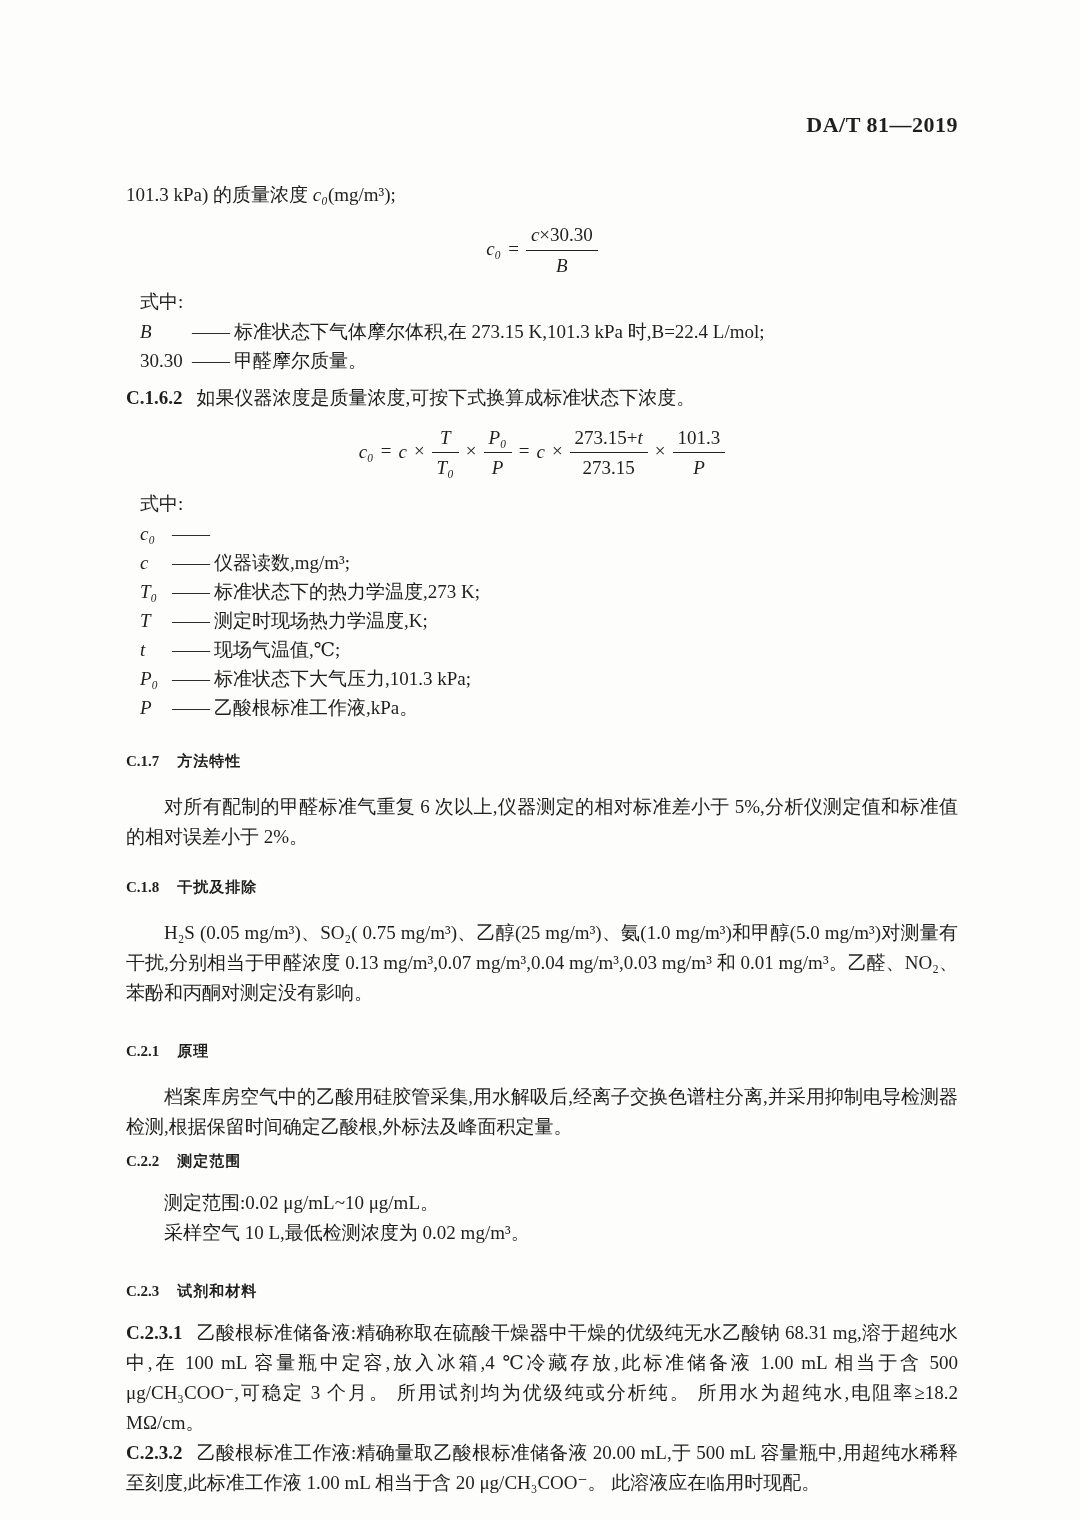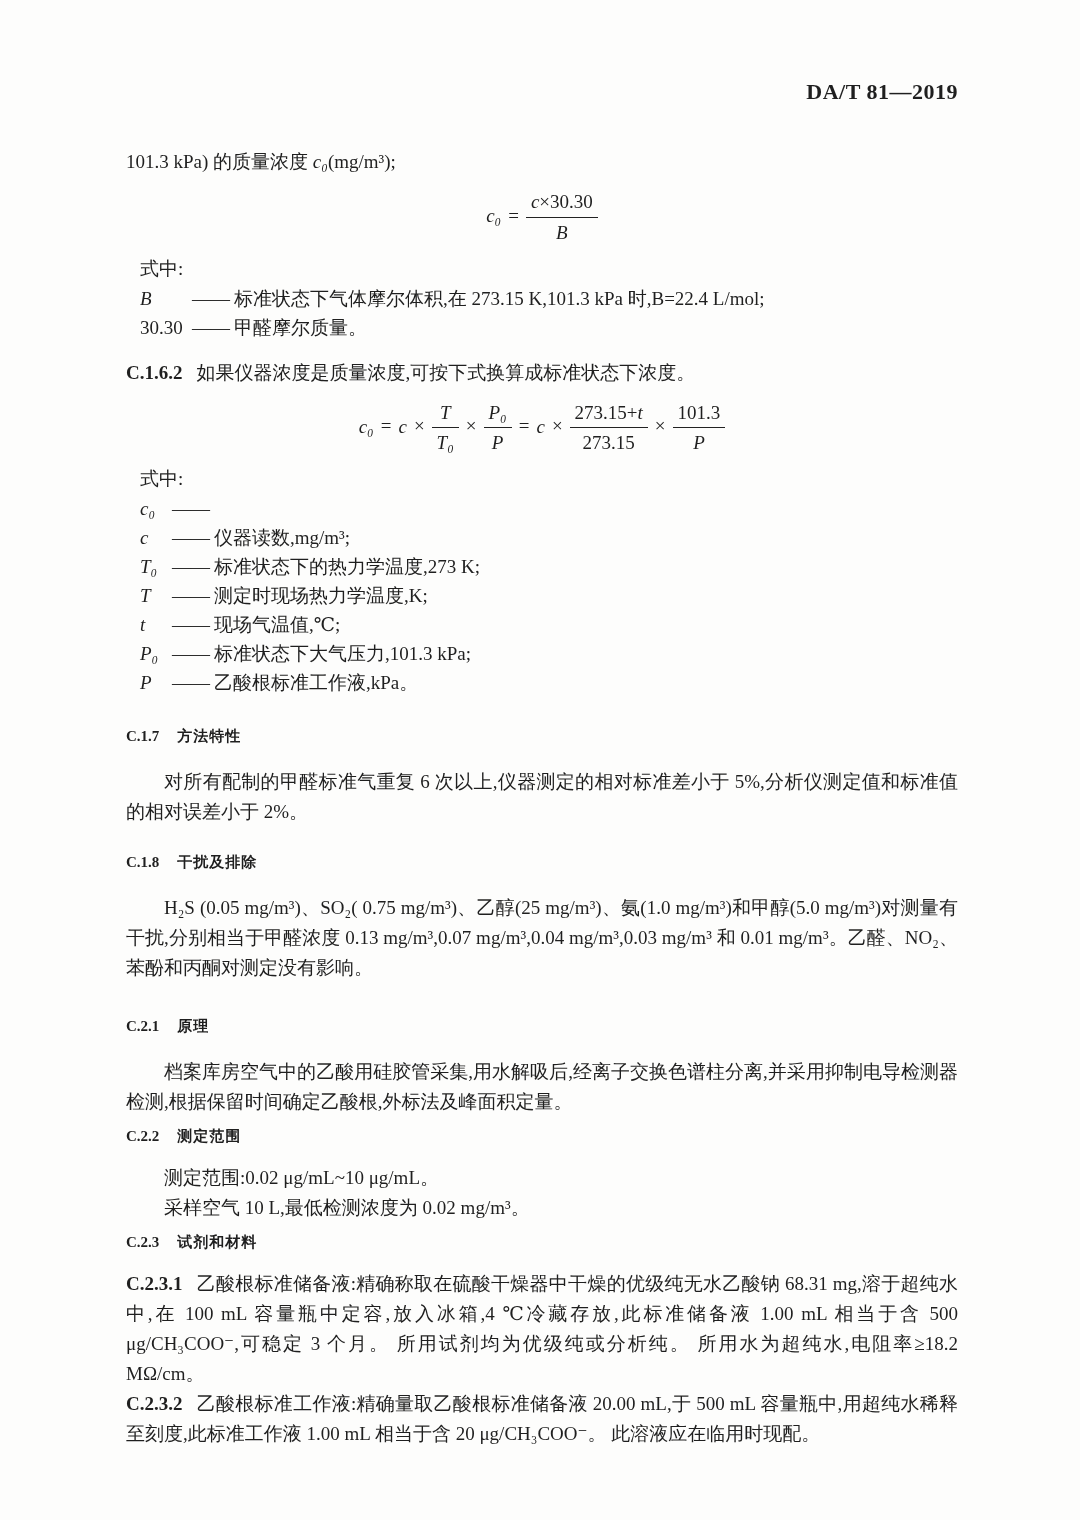--- a/index.html
+++ b/index.html
@@ -4,21 +4,21 @@
 <style>
   html,body{margin:0;padding:0;background:#ffffff;}
   .page{
     position:relative;
     width:1080px;height:1520px;
     box-sizing:border-box;
     background:#fdfdfc;
     color:#1f1f1f;
     font-family:"Liberation Serif","DejaVu Serif",serif;
     font-size:19px;
-    padding:79px 122px 0 126px;
+    padding:112px 122px 0 126px;
     overflow:hidden;
   }
   .doc-header{
     text-align:right;
     font-weight:bold;
     font-size:22px;
     line-height:26px;
     letter-spacing:0.5px;
   }
   .line{line-height:30px;}
@@ -50,30 +50,30 @@
     font-weight:bold;
     line-height:30px;
   }
   .heading .h-num{font-family:"Liberation Serif","DejaVu Serif",serif;margin-right:18px;}
   .heading .h-title{font-family:"Liberation Sans","DejaVu Sans",sans-serif;letter-spacing:1px;}
   .h-c17{margin-top:24px;}
   .h-c18{margin-top:20px;}
   .h-c2{margin-top:30px;}
   .h-c21{margin-top:28px;}
   .h-c22{margin-top:4px;}
-  .h-c23{margin-top:4px;}
+  .h-c23{margin-top:28px;}
   .para{
     margin:16px 0 0 0;
     line-height:30px;
     text-align:justify;
   }
   .para.indent{text-indent:2em;}
   .clause{text-indent:0;}
   .clause-num{font-weight:bold;margin-right:14px;}
-  .c162{margin-top:16px;}
+  .c162{margin-top:8px;}
   .c231{margin-top:12px;}
   .c232{margin-top:0;}
   .range-line{margin-top:12px;padding-left:2em;}
   .range-line2{padding-left:2em;}
 </style>
 </head>
 <body>
 
 <div class="page">
 

